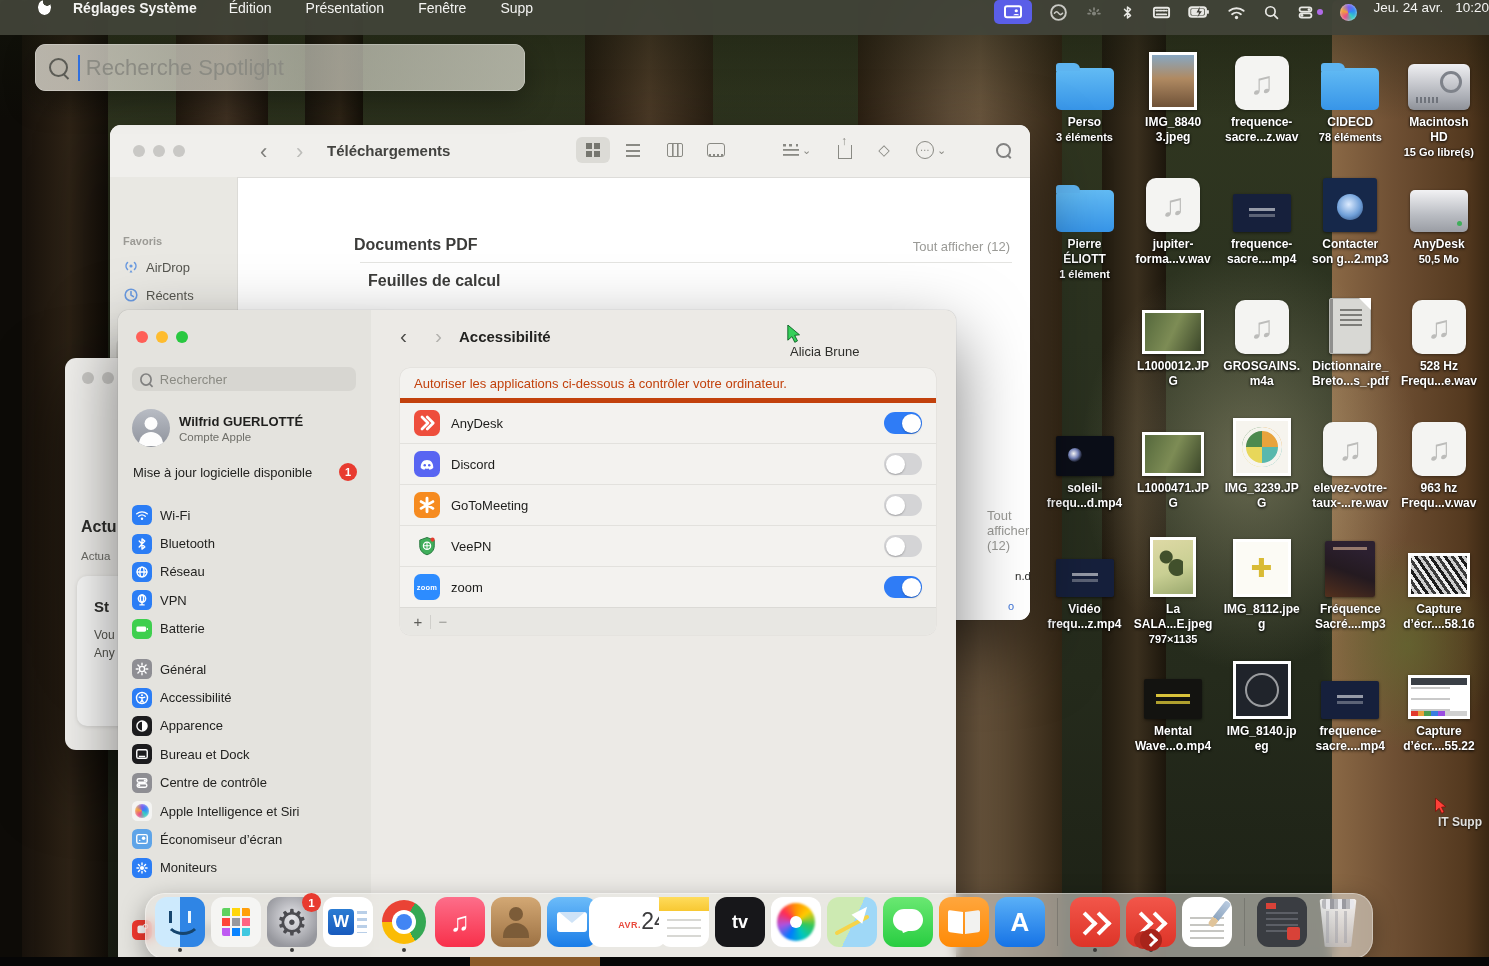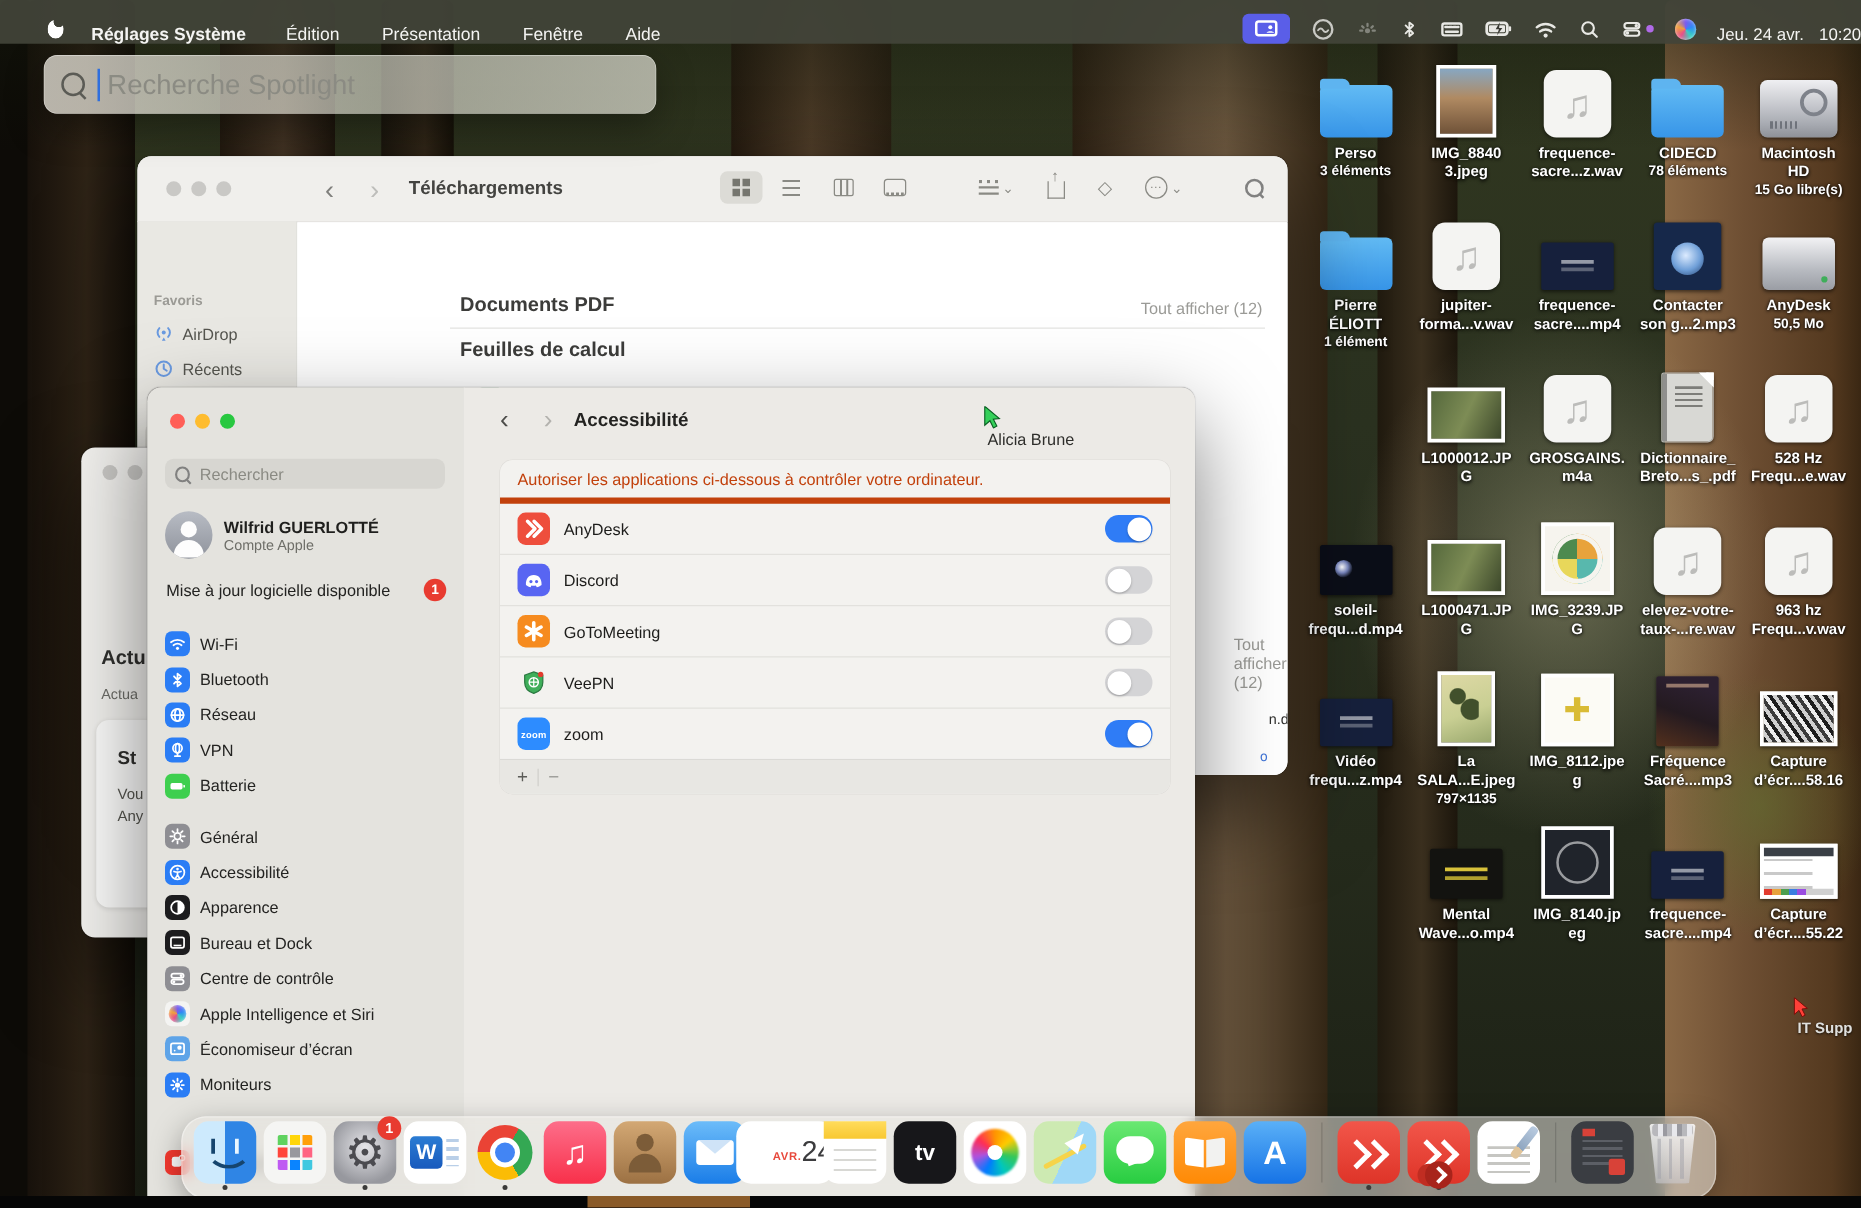--- a/index.html
+++ b/index.html
@@ -18,21 +18,21 @@
   .t5{left:858px;width:204px;background:linear-gradient(90deg,#2d2113,#63503a 45%,#6e5940 60%,#332615);}
   .t6{left:1102px;width:64px;background:linear-gradient(90deg,#201a0f,#3a2f1e 55%,#1c160c);}
   .t7{left:1332px;width:157px;background:linear-gradient(90deg,#8a6845,#6e4f33 40%,#54391f 85%,#3a2713);}
   #wallpaper .fog1{position:absolute;left:1080px;top:250px;width:340px;height:420px;background:radial-gradient(closest-side,rgba(206,199,160,.38),rgba(206,199,160,0));}
   #wallpaper .fog2{position:absolute;left:520px;top:150px;width:360px;height:380px;background:radial-gradient(closest-side,rgba(160,160,125,.16),rgba(160,160,125,0));}
   #wallpaper .moss{position:absolute;left:1318px;top:540px;width:180px;height:210px;background:radial-gradient(closest-side,rgba(96,115,48,.55),rgba(96,115,48,0));}
   #wallpaper .canopy{position:absolute;left:0;top:0;right:0;height:120px;background:linear-gradient(180deg,rgba(20,24,12,.55),rgba(20,24,12,0));}
 
   
   #menu-bar{position:absolute;left:0;top:0;width:100%;height:35px;z-index:90;
-    background:rgba(66,68,57,.92);display:flex;align-items:flex-end;color:#f4f4f2;font-size:14px;}
+    background:rgba(66,68,57,.92);display:flex;align-items:flex-start;color:#f4f4f2;font-size:14px;}
   #menu-bar .apple{margin-left:38px;font-size:16px;line-height:1;}
   .apple-logo{display:inline-block;width:13px;height:15px;background:#fff;
     -webkit-mask:radial-gradient(circle at 70% 10%,transparent 4px,#000 4.5px);
     border-radius:45% 45% 48% 48%;}
   #menu-app-name{font-weight:bold;margin-left:22px;}
   #menus{display:flex;gap:34px;margin-left:32px;}
   #menus span{cursor:default;}
   #status-area{margin-left:auto;display:flex;align-items:center;gap:17px;margin-right:14px;}
   .st-item{display:flex;align-items:center;justify-content:center;height:24px;}
   .st-chip{background:#5a5ee8;border-radius:5px;width:38px;}
@@ -662,21 +662,21 @@
               <svg viewBox="0 0 16 16" fill="none" stroke="currentColor" stroke-width="1.6" stroke-linecap="round" stroke-linejoin="round">
                 <circle cx="8" cy="8" r="5.9"></circle>
                 <path d="M8 4.8v5M5.9 8.1 8 10.4l2.1-2.3"></path>
               </svg>
             </span>
             <span>Télécharg...</span>
           </div>
         </div>
     </div>
     <div id="finder-content">
-      <span class="fc-h" style="left:130px;top:58px;">Documents PDF</span>
+      <span class="fc-h" style="left:116px;top:58px;">Documents PDF</span>
       <span class="fc-showall" style="right:20px;top:61px;">Tout afficher (12)</span>
       <div class="fc-div" style="top:84px;"></div>
       <span class="fc-h" style="left:130px;top:94px;">Feuilles de calcul</span>
       <span class="xlsx-ic" style="left:145px;top:132px;">X</span>
       <span class="fc-name" style="left:100px;top:158px;"><span>KDEql1pQter</span><br><span>_Tabl...-.xlsx</span></span>
 
       <span class="fc-showall" style="left:749px;top:330px;">Tout afficher (12)</span>
 
       <span class="fc-name" style="left:755px;top:391px;width:60px;"><span>n.d</span></span>
       <span class="fc-size" style="left:770px;top:422px;">o</span>
@@ -1020,21 +1020,21 @@
       </div>
     </div>
 
   <div id="menu-bar">
     <span class="apple"><span class="apple-logo"></span></span>
     <span id="menu-app-name">Réglages Système</span>
     <span id="menus">
         <span>Édition</span>
         <span>Présentation</span>
         <span>Fenêtre</span>
-        <span>Aide</span>
+        <span>Supp</span>
       </span>
     <span id="status-area">
         <span class="st-item st-chip" style="color: rgb(255, 255, 255);">
           <svg viewBox="0 0 16 16" fill="none" stroke="currentColor" stroke-width="1.6" stroke-linecap="round" stroke-linejoin="round" style="width: 20px;">
             <rect x="1.6" y="3.4" width="12.8" height="8.8" rx="1.6"></rect>
             <circle cx="10.6" cy="7" r="1.3" fill="currentColor" stroke="none"></circle>
             <path d="M8.2 10.6c.4-1.3 4.4-1.3 4.8 0z" fill="currentColor" stroke="none"></path>
           </svg>
         </span>
         <span class="st-item" style="color: rgb(201, 201, 196);">

